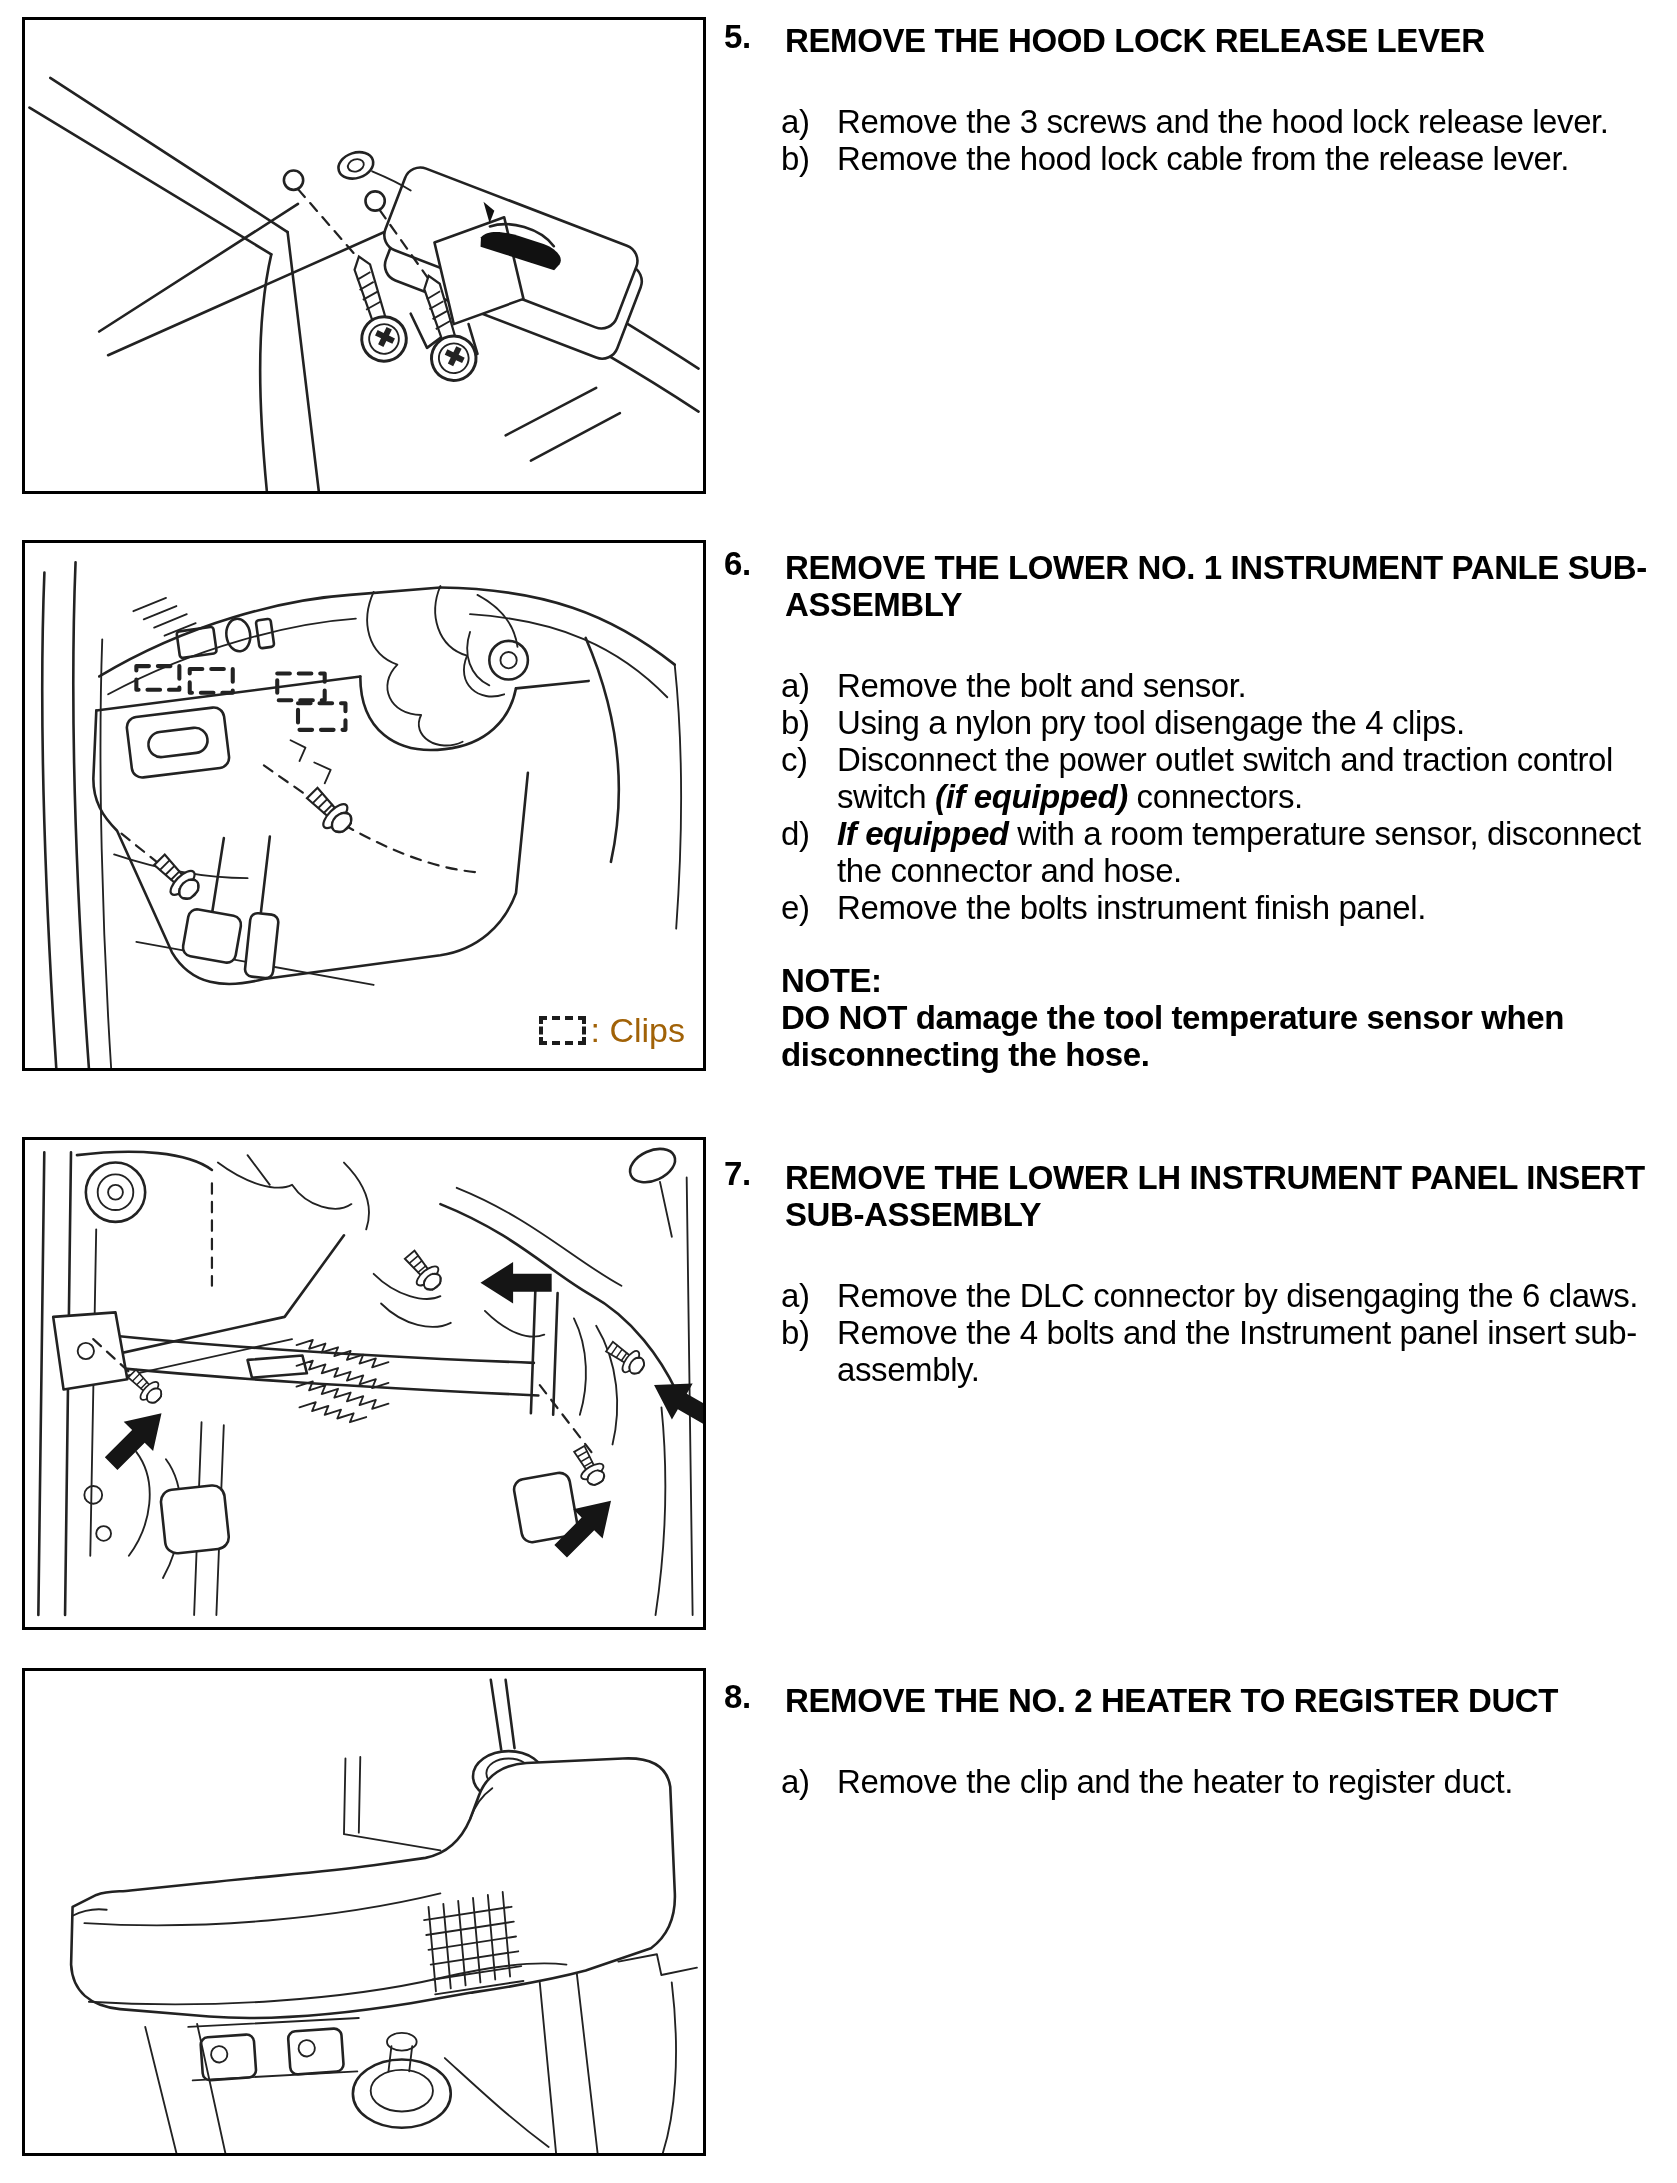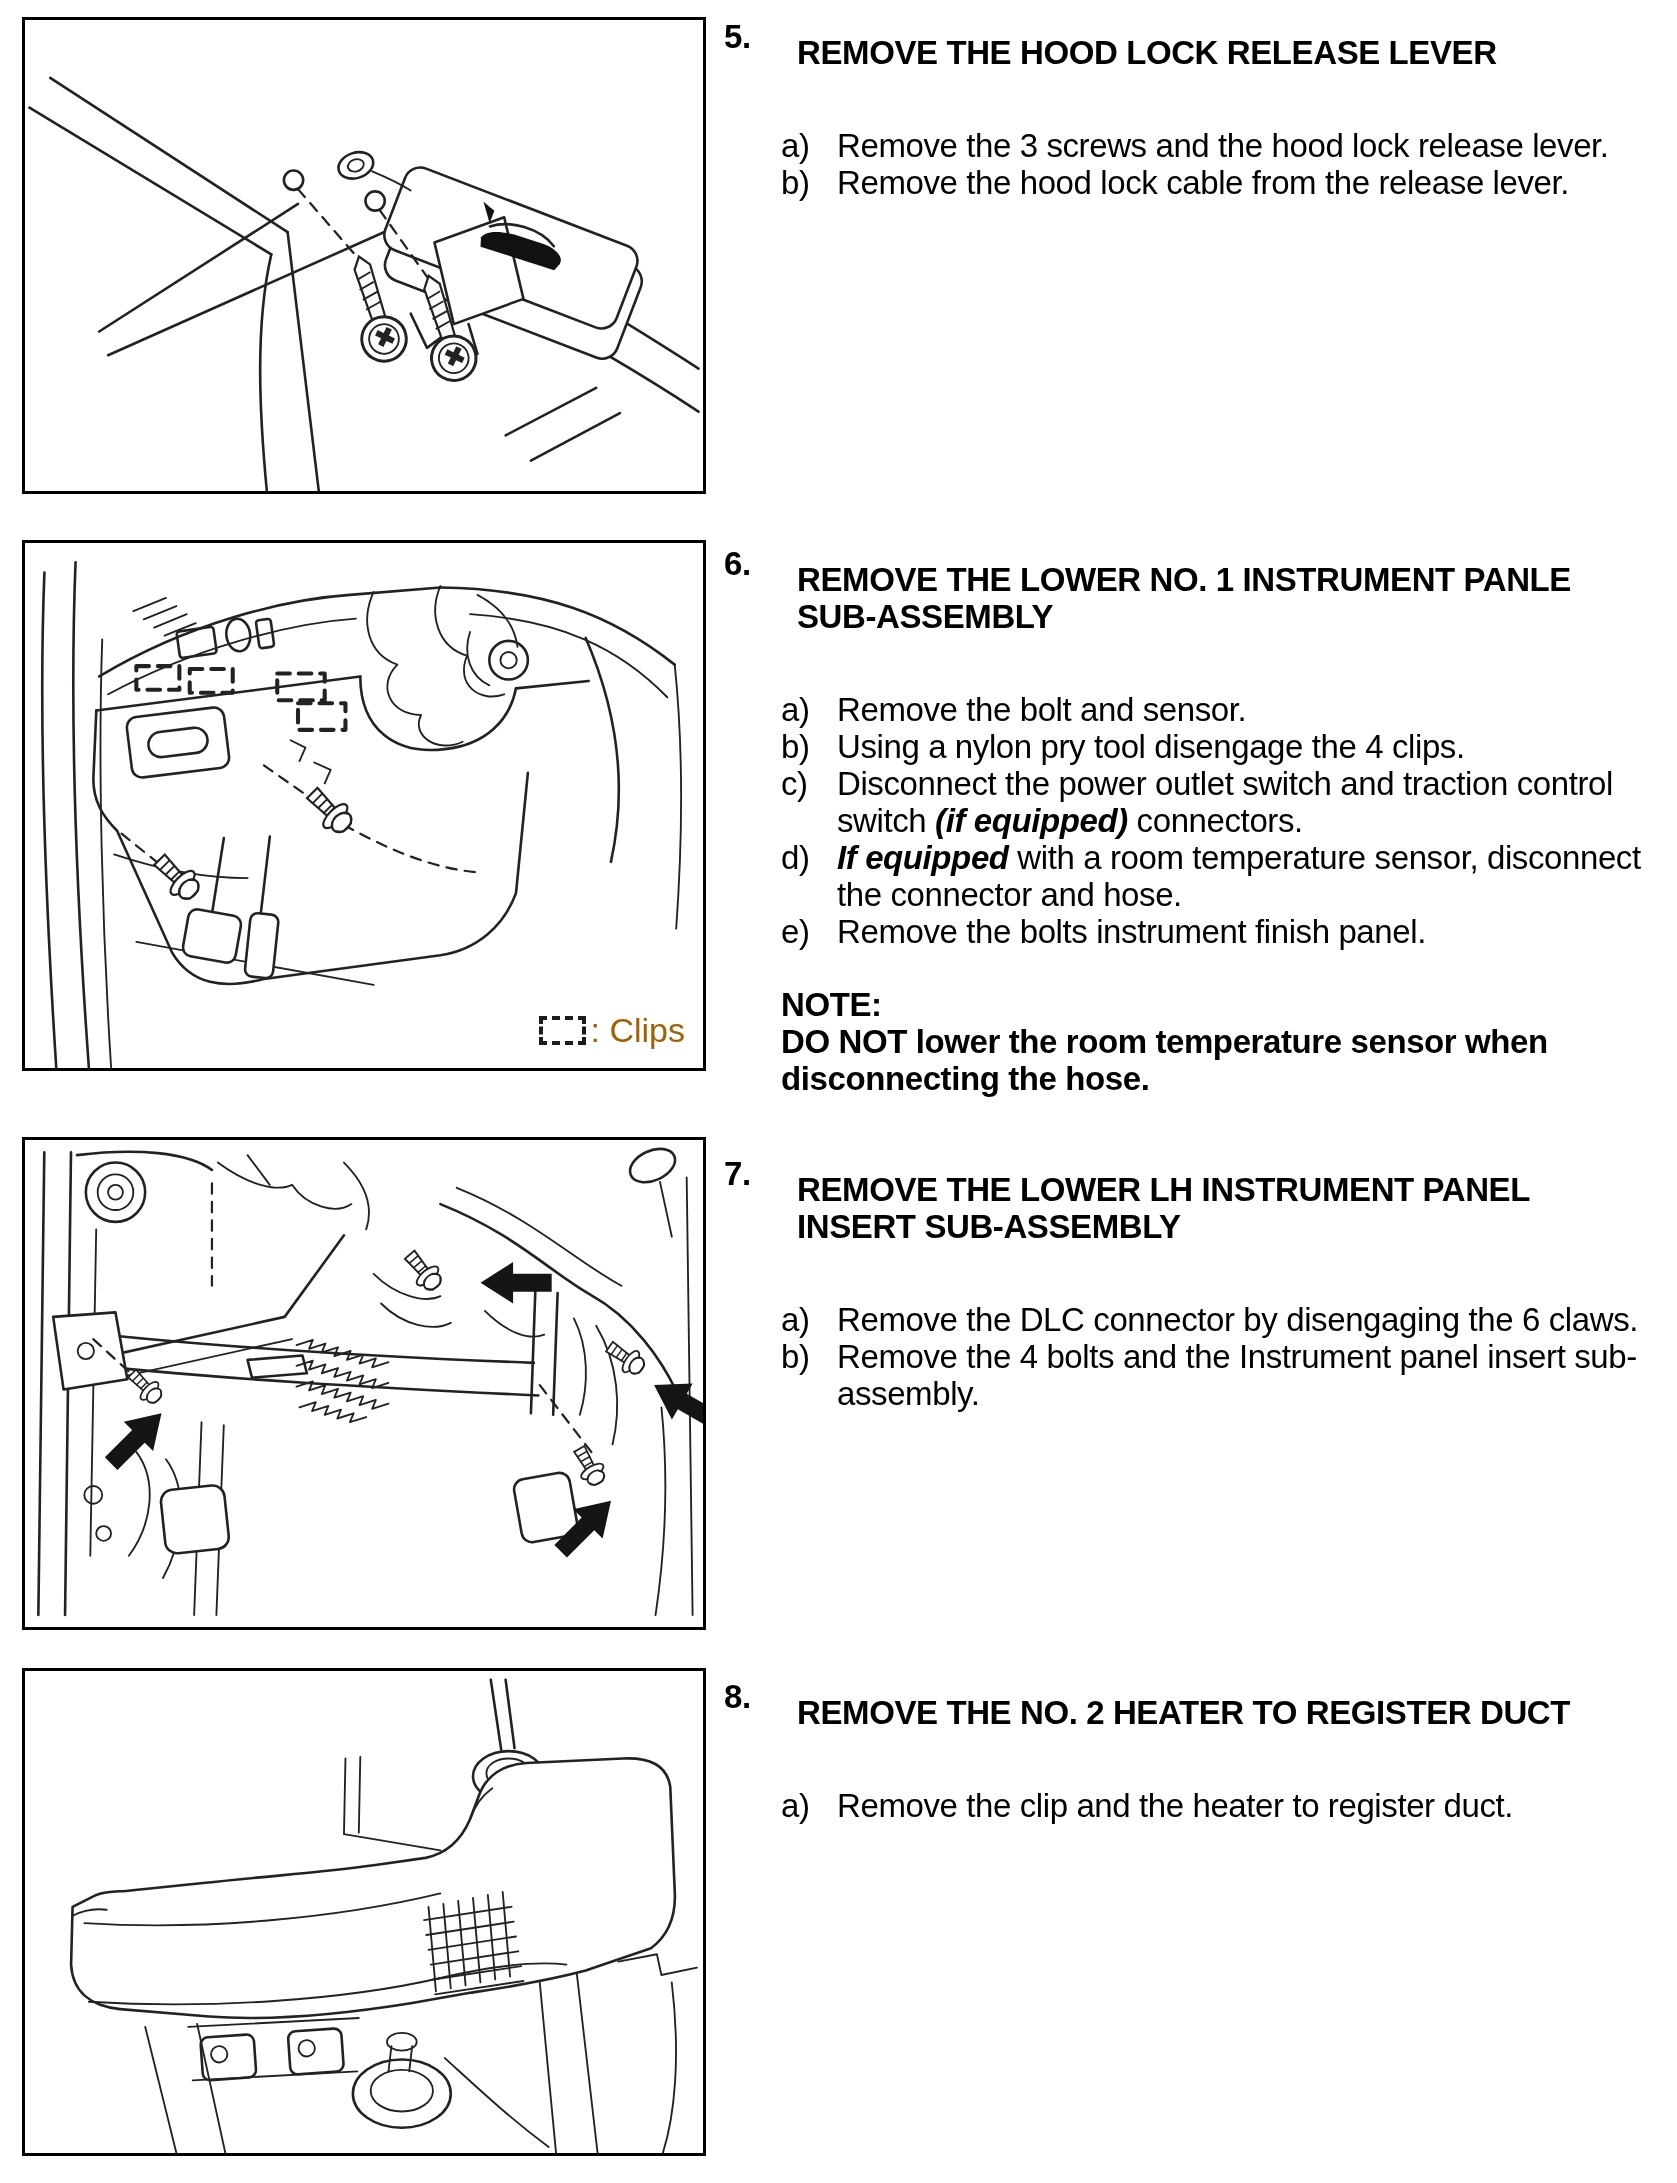--- a/index.html
+++ b/index.html
@@ -11,21 +11,21 @@
     position:absolute;border:3px solid #000;background:#fff;box-sizing:border-box;
   }
   .figbox svg{display:block;}
   
   .section{position:absolute;left:724px;width:932px;}
   .hrow{display:flex;align-items:flex-start;}
   .num{
     flex:0 0 57px;font-size:33px;line-height:37px;font-weight:bold;letter-spacing:-0.4px;
   }
   .title{
-    margin:16px;width:874px;font-size:33px;line-height:37px;font-weight:bold;letter-spacing:-0.4px;
+    margin:4px;width:874px;font-size:33px;line-height:37px;font-weight:bold;letter-spacing:-0.4px;
   }
   .steps{margin:40px 0 0 57px;}
   .step{display:flex;align-items:flex-start;}
   .slabel{flex:0 0 56px;font-size:33px;line-height:37px;letter-spacing:-0.4px;}
   .stext{width:816px;font-size:33px;line-height:37px;letter-spacing:-0.4px;}
   .bi{font-weight:bold;font-style:italic;}
   .note{margin:36px 0 0 57px;width:798px;font-weight:bold;font-size:33px;line-height:37px;letter-spacing:-0.4px;}
   
   .clips-legend{position:absolute;left:514px;top:470px;display:flex;align-items:center;}
   .clips-icon{
@@ -304,21 +304,21 @@
       <span class="slabel">d)</span>
       <span class="stext"><span class="bi">If equipped</span><span> with a room temperature sensor, disconnect the connector and hose.</span></span>
     </div>
     <div class="step">
       <span class="slabel">e)</span>
       <span class="stext"><span>Remove the bolts instrument finish panel.</span></span>
     </div>
   </div>
   <div class="note">
     <div>NOTE:</div>
-    <div>DO NOT lower the room temperature sensor when disconnecting the hose.</div>
+    <div>DO NOT damage the tool temperature sensor when disconnecting the hose.</div>
   </div>
 </div>
 
 <div class="section" style="top:1155px">
   <div class="hrow">
     <span class="num">7.</span>
     <h2 class="title">REMOVE THE LOWER LH INSTRUMENT PANEL INSERT SUB-ASSEMBLY</h2>
   </div>
   <div class="steps">
     <div class="step">

